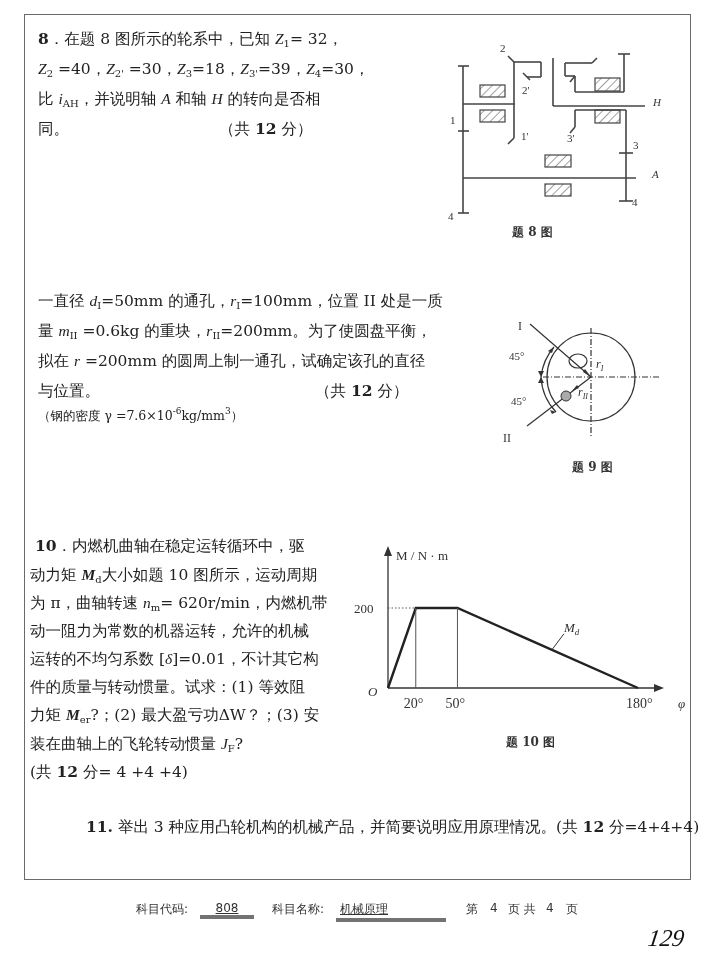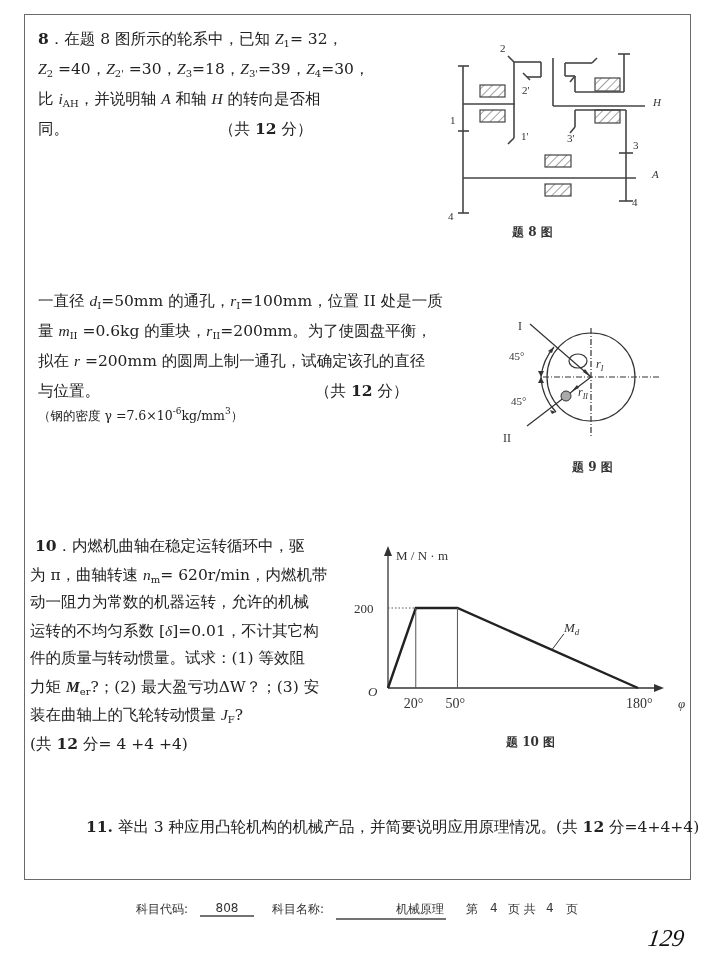--- a/index.html
+++ b/index.html
@@ -15,21 +15,21 @@
   .q b { font-weight:bold; }
   .q i { font-style:italic; font-family:"Liberation Serif",serif; }
   .q sub { font-size:10px; vertical-align:-3px; line-height:0; }
   .q sup { font-size:9px; vertical-align:6px; line-height:0; }
   .line { white-space:nowrap; display:block; }
   .note { font-size:12.5px; line-height:20px; }
   .caption { position:absolute; font-size:12px; font-weight:bold; color:#333; font-family:"DejaVu Serif",serif; }
   .lbl { font-family:"Liberation Serif",serif; fill:#333; }
   .footer { position:absolute; top:901px; left:0; width:709px; font-size:12px; color:#333; font-family:"DejaVu Sans",sans-serif; }
   .footer span { position:absolute; white-space:nowrap; }
-  .ul { border-bottom:2px solid #737373; text-align:center; padding:0 2px; }
+  .ul { border-bottom:4px solid #737373; text-align:center; padding:0 2px;text-decoration:underline; }
   .pageno { position:absolute; left:648px; top:925px; font-size:24px; font-style:italic; font-family:"Liberation Serif",serif; color:#111; transform:skewX(-8deg); }
 </style>
 </head>
 <body>
 
 <div class="frame"></div>
 
 <div class="q" style="left:38px; top:24px; width:320px;">
   <span class="line">
     <b>8</b><span>．在题 8 图所示的轮系中，已知 </span><i>Z</i><sub>1</sub><span>= 32，</span>
@@ -164,20 +164,21 @@
     <text x="509" y="360" font-size="11">45°</text>
     <text x="511" y="405" font-size="11">45°</text>
     <text x="596" y="368" font-style="italic"><tspan>r</tspan><tspan font-size="8" dy="3">I</tspan></text>
     <text x="578" y="396" font-style="italic"><tspan>r</tspan><tspan font-size="8" dy="3">II</tspan></text>
   </g>
 </svg>
 <div class="caption" style="left:572px; top:459px;">题 9 图</div>
 
 <div class="q" style="left:30px; top:532px; width:320px; line-height:27.5px;">
   <span class="line"><b style="padding-left:5px;">10</b><span>．内燃机曲轴在稳定运转循环中，驱</span></span>
+  <span class="line"><span>动力矩 </span><b><i>M</i></b><sub>d</sub><span>大小如题 10 图所示，运动周期</span></span>
   <span class="line"><span>为 π，曲轴转速 </span><i>n</i><sub>m</sub><span>= 620r/min，内燃机带</span></span>
   <span class="line"><span>动一阻力为常数的机器运转，允许的机械</span></span>
   <span class="line"><span>运转的不均匀系数 [</span><i>δ</i><span>]=0.01，不计其它构</span></span>
   <span class="line"><span>件的质量与转动惯量。试求：(1) 等效阻</span></span>
   <span class="line"><span>力矩 </span><b><i>M</i></b><sub>er</sub><span>?；(2) 最大盈亏功ΔW？；(3) 安</span></span>
   <span class="line"><span>装在曲轴上的飞轮转动惯量 </span><i>J</i><sub>F</sub><span>?</span></span>
   <span class="line"><span>(共 </span><b>12</b><span> 分= 4 +4 +4)</span></span>
 </div>
 
 <svg id="chart10" style="position:absolute; left:350px; top:540px;" width="340" height="200" viewBox="0 0 340 200">
@@ -210,21 +211,21 @@
 <div class="caption" style="left:506px; top:734px;">题 10 图</div>
 
 <div class="q" style="left:38px; top:812px; width:660px;margin-left:48px;">
   <span class="line"><b>11.</b><span> 举出 3 种应用凸轮机构的机械产品，并简要说明应用原理情况。(共 </span><b>12</b><span> 分=4+4+4)</span></span>
 </div>
 
 <div class="footer">
   <span style="left:136px;">科目代码:</span>
   <span class="ul" style="left:200px; width:50px;">808</span>
   <span style="left:272px;">科目名称:</span>
-  <span class="ul" style="left:336px; width:104px; text-align:right; padding-left:4px;">机械原理</span>
+  <span class="ul" style="left:336px; width:104px; text-align:left; padding-left:4px;">机械原理</span>
   <span style="left:466px;">第</span>
   <span style="left:490px;">4</span>
   <span style="left:508px;">页 共</span>
   <span style="left:546px;">4</span>
   <span style="left:566px;">页</span>
 </div>
 
 <div class="pageno">129</div>
 
 </body></html>

